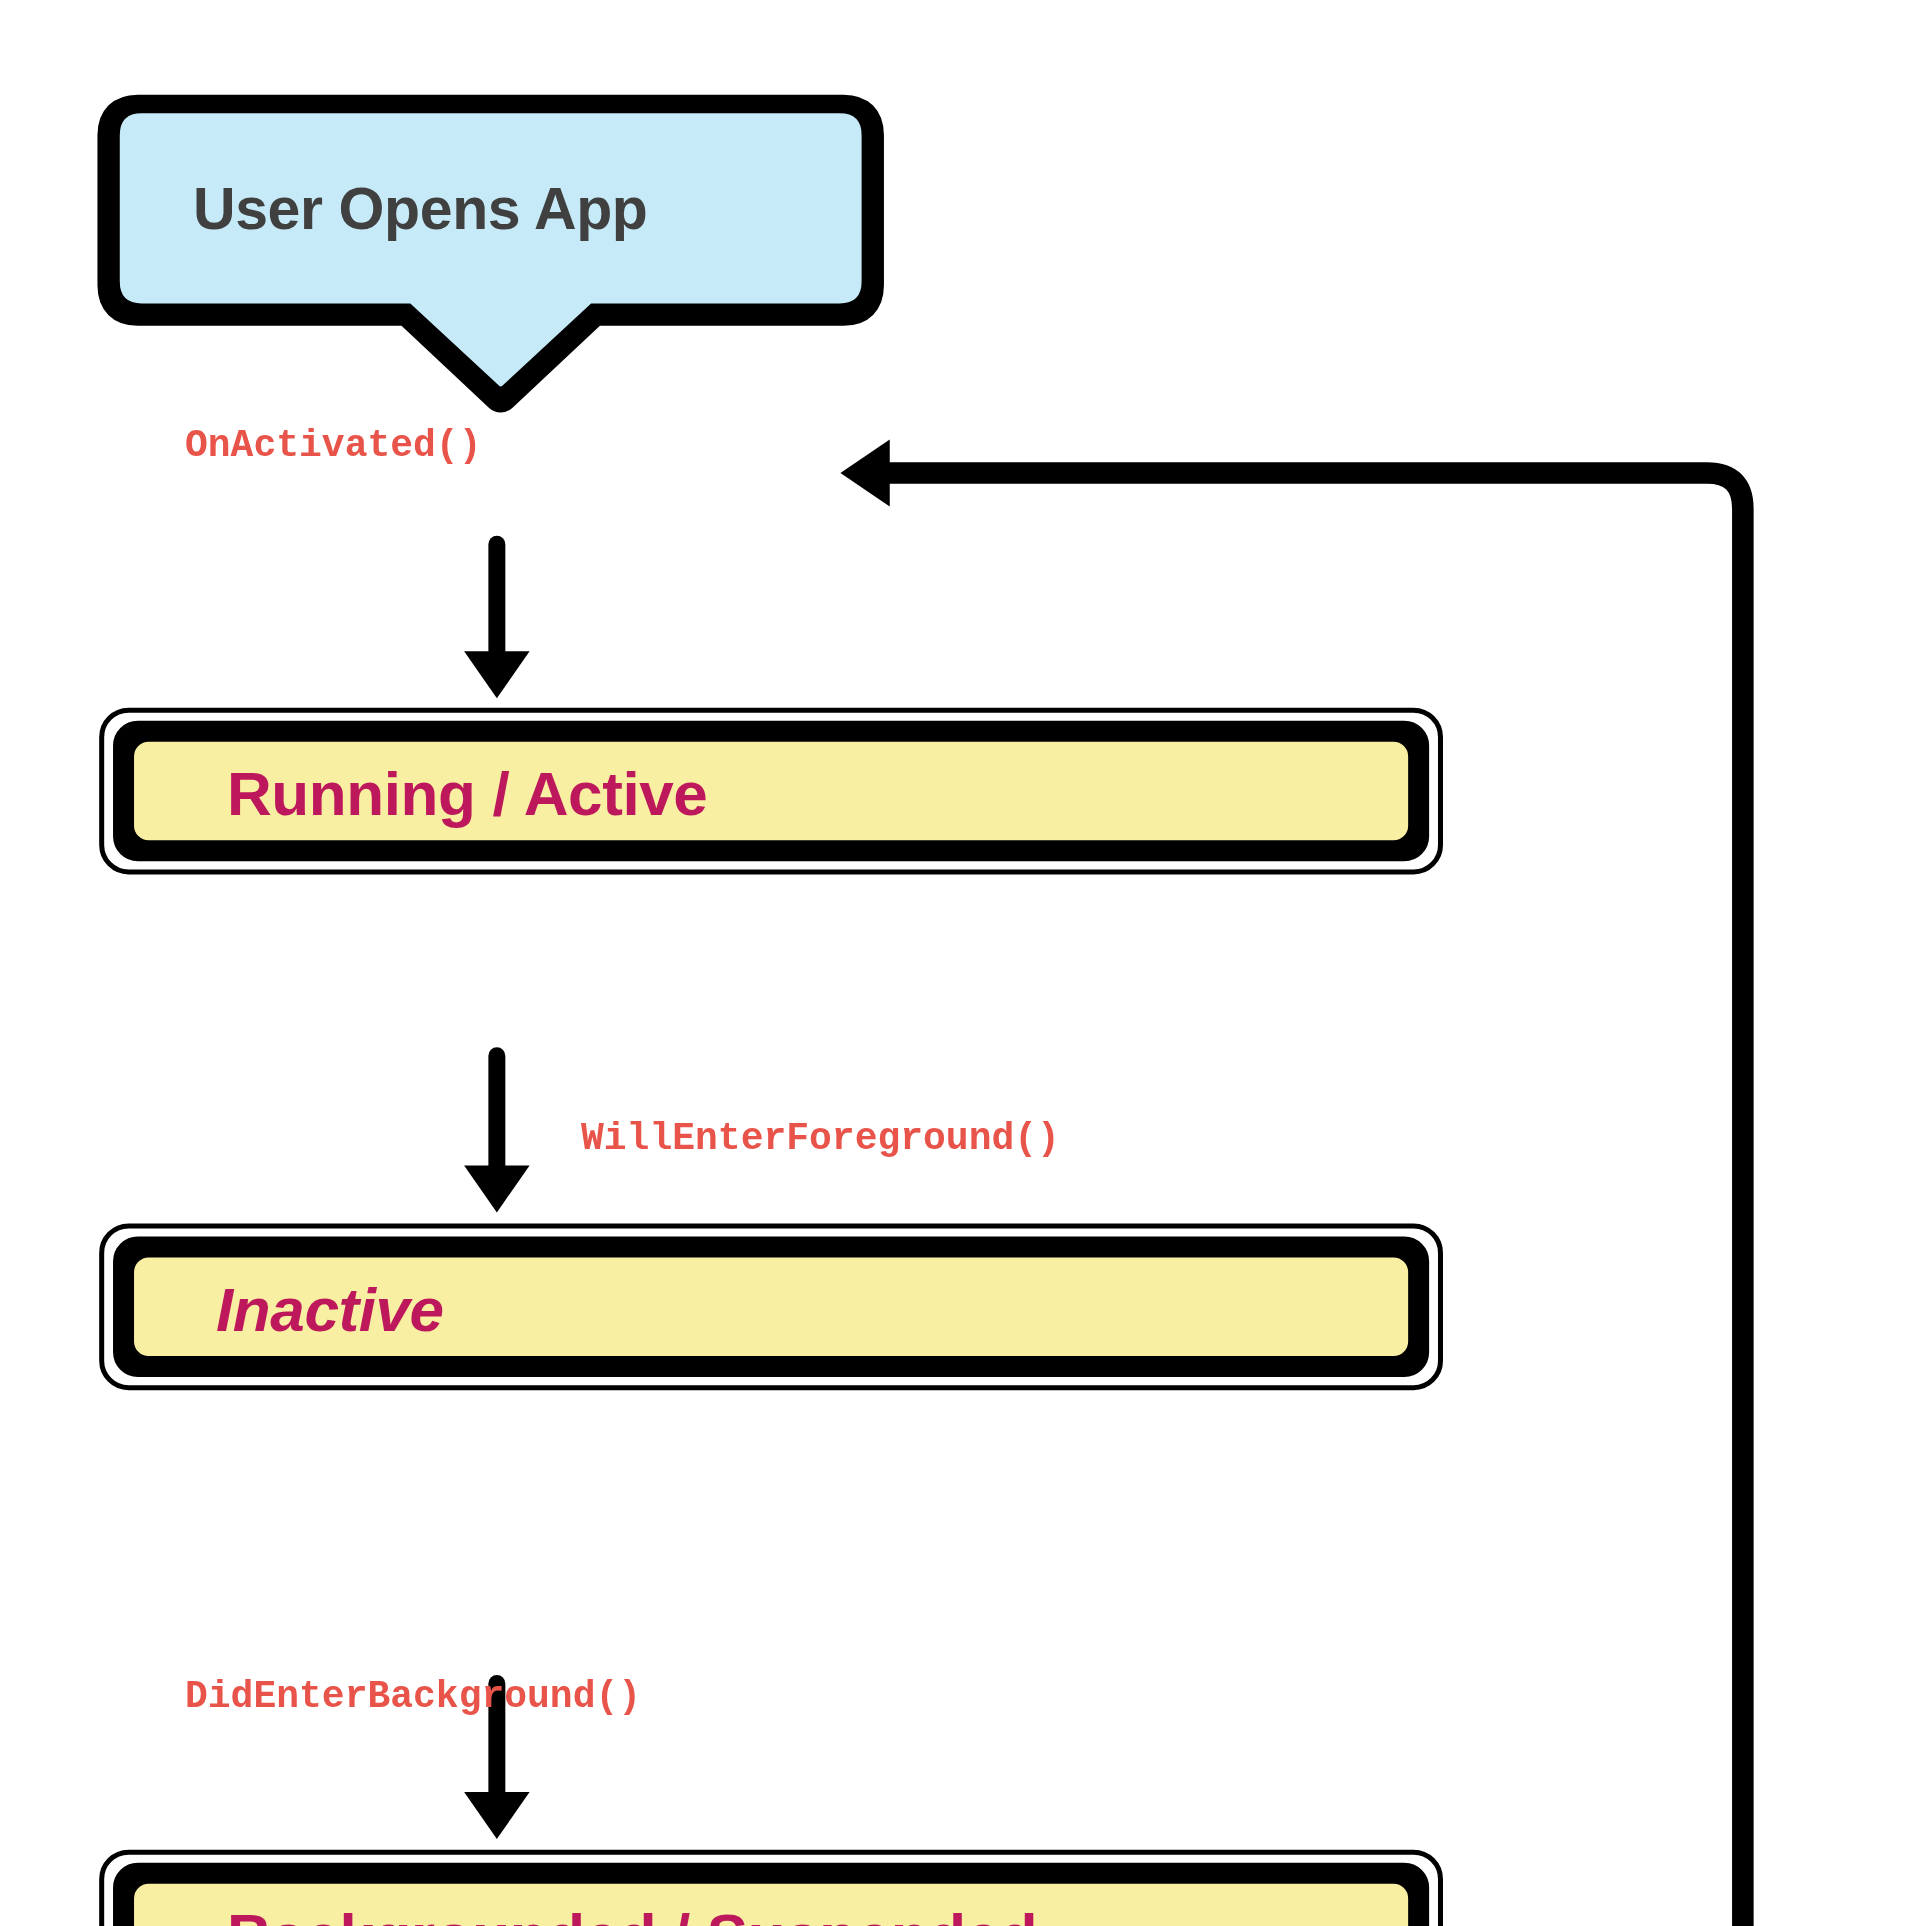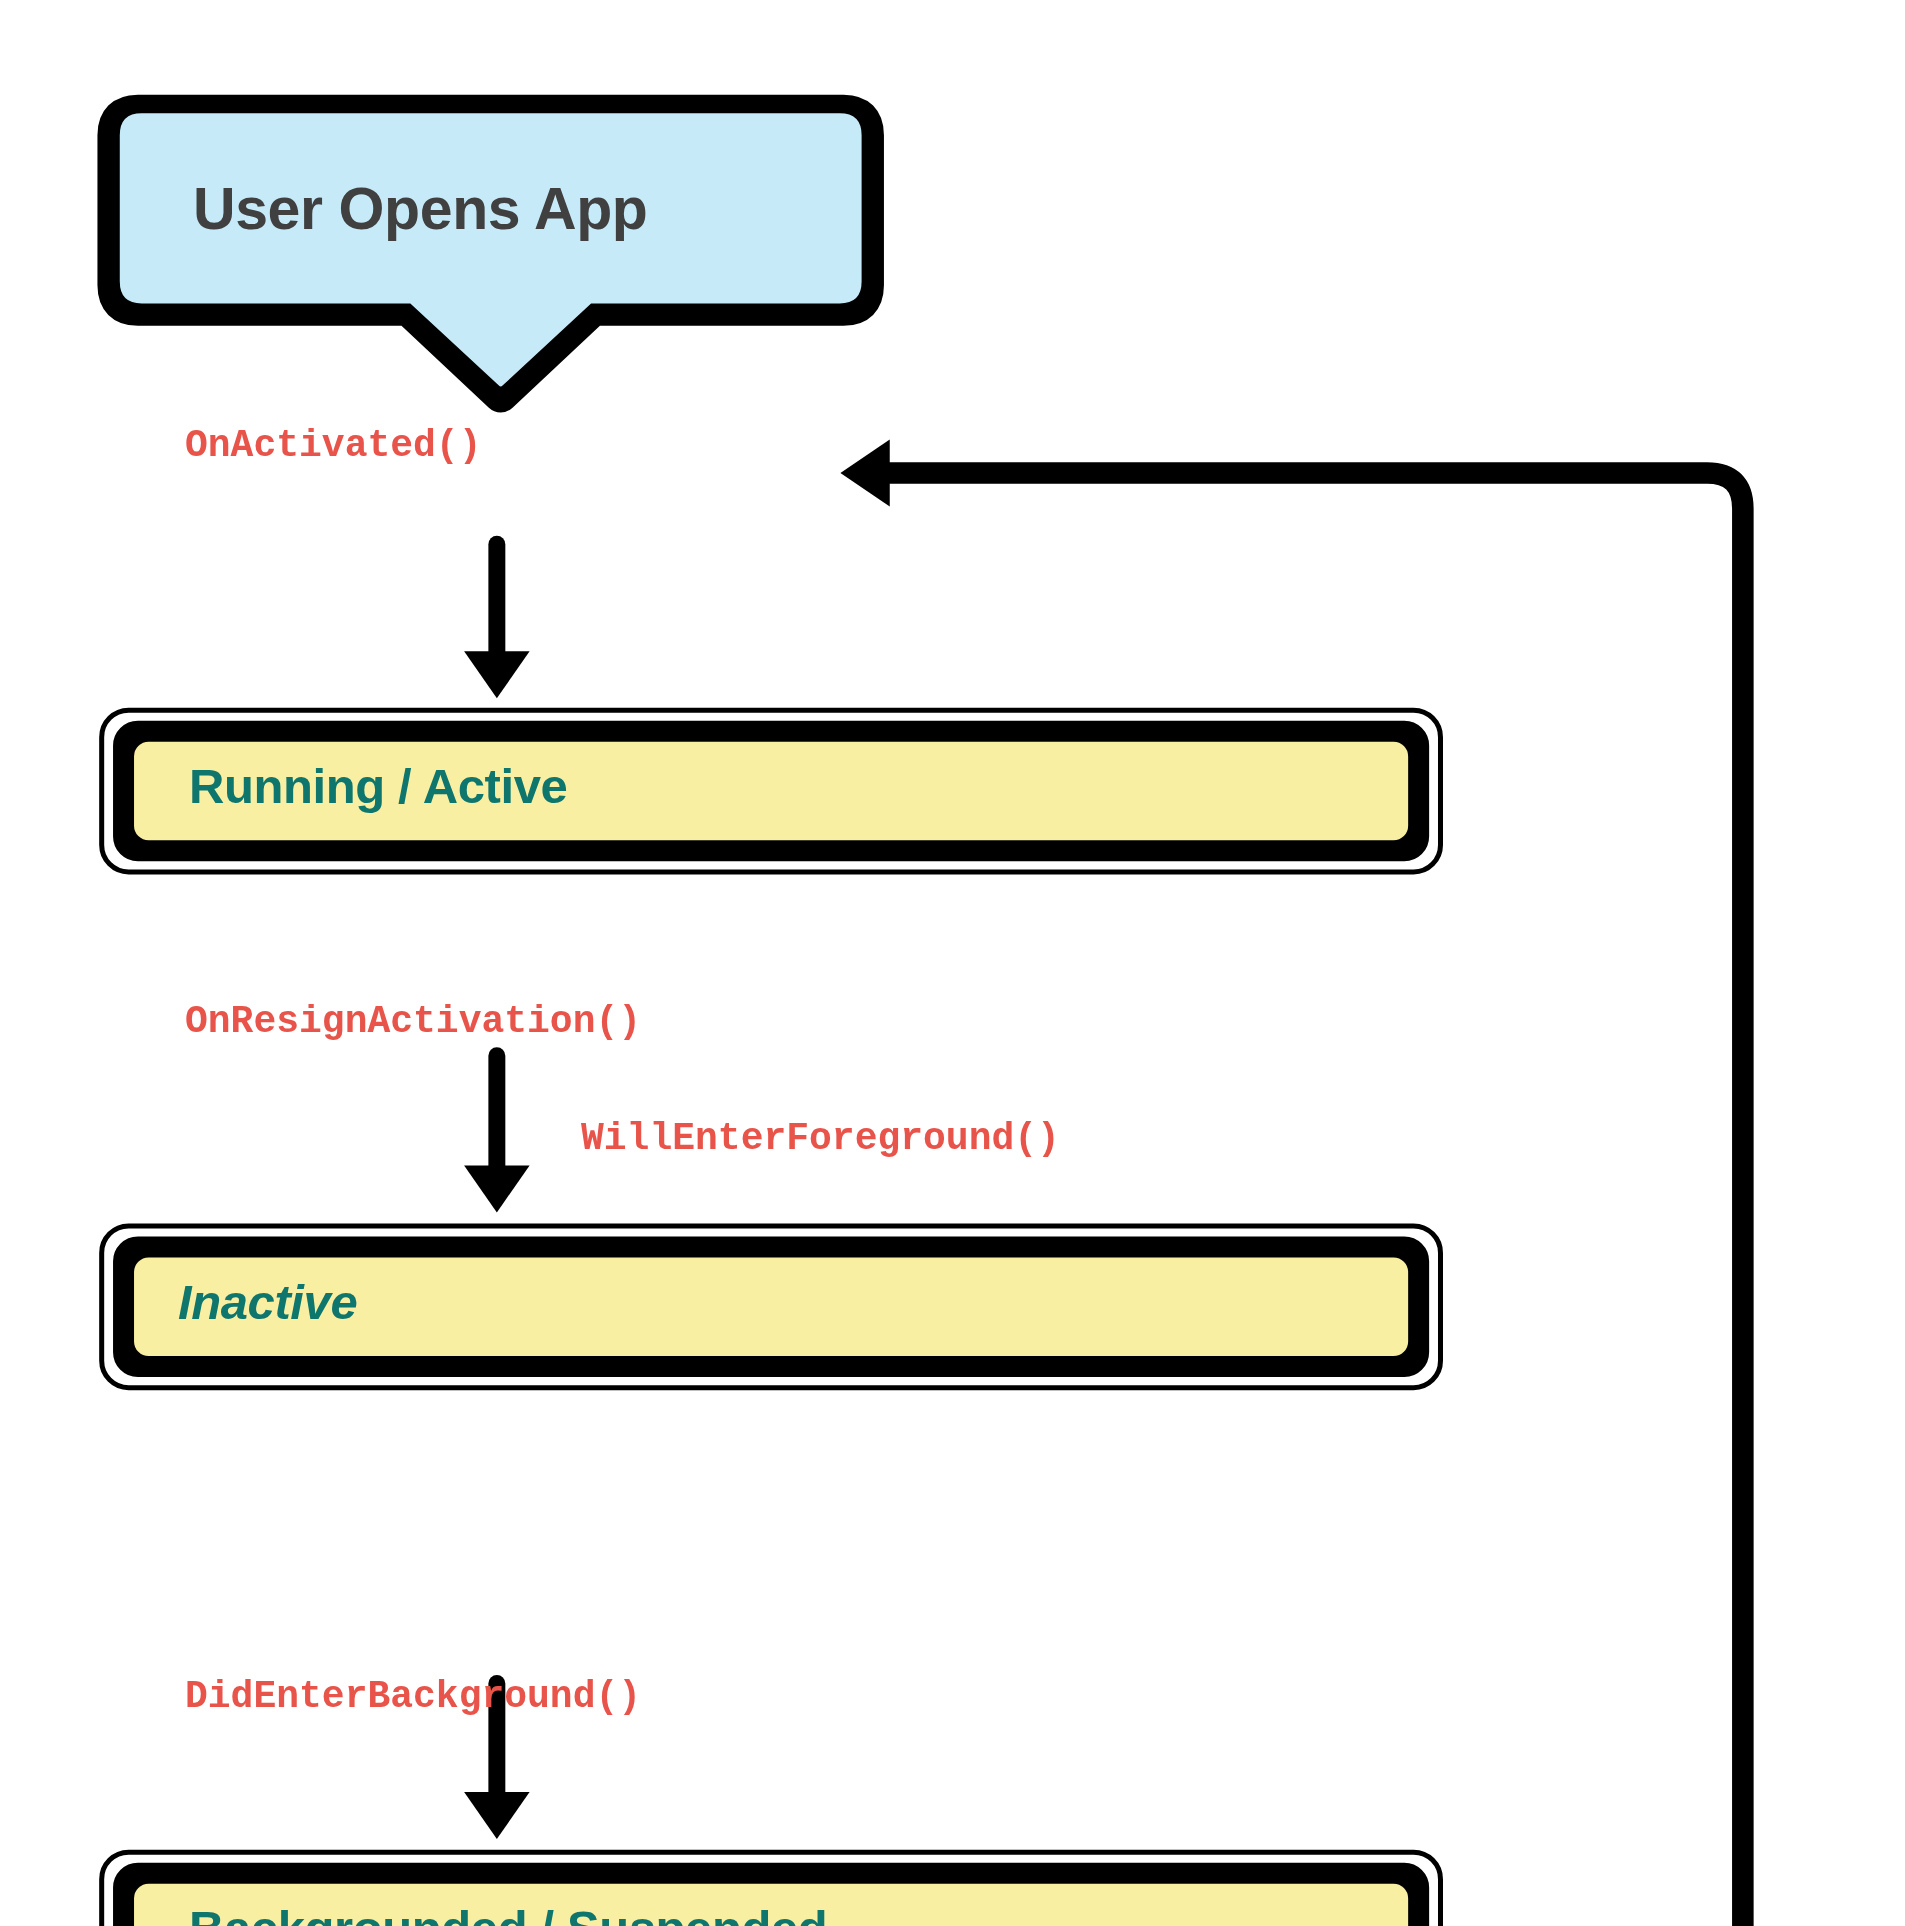--- a/index.html
+++ b/index.html
@@ -35,23 +35,24 @@
     pointer-events: none;
   }
   .txt {
     position: absolute;
     white-space: pre;
     pointer-events: auto;
   }
   .state-label {
     font-family: "Liberation Sans", sans-serif;
     font-weight: bold;
-    font-size: 49px;
-    color: #0f766e;
+    font-size: 62px;
+    color: #be185d;
     letter-spacing: -0.4px;
+    margin-left: 38px;
   }
   .bubble-label {
     font-family: "Liberation Sans", sans-serif;
     font-weight: bold;
     font-size: 59px;
     color: #404040;
     letter-spacing: -0.4px;
   }
   .event-label {
     font-family: "Liberation Mono", monospace;
@@ -158,21 +159,20 @@
     </g>
 
   </svg>
 
   <div class="label-layer">
 
     <div class="txt bubble-label" style="left:193px; top:175px;">User Opens App</div>
 
     <div class="txt event-label" style="left:185px; top:424px;">OnActivated()</div>
 
-    <div class="txt event-label" style="left:185px; top:1000px;">OnResignActivation()</div>
 
     <div class="txt event-label" style="left:581px; top:1117px;">WillEnterForeground()</div>
 
     <div class="txt event-label" style="left:185px; top:1655px;margin-top:20px;">DidEnterBackground()</div>
 
     <div class="txt state-label" style="left:189px; top:758px;">Running / Active</div>
 
     <div class="txt state-label" style="left:178px; top:1274px;font-style:italic;">Inactive</div>
 
     <div class="txt state-label" style="left:189px; top:1900px;">Backgrounded / Suspended</div>

